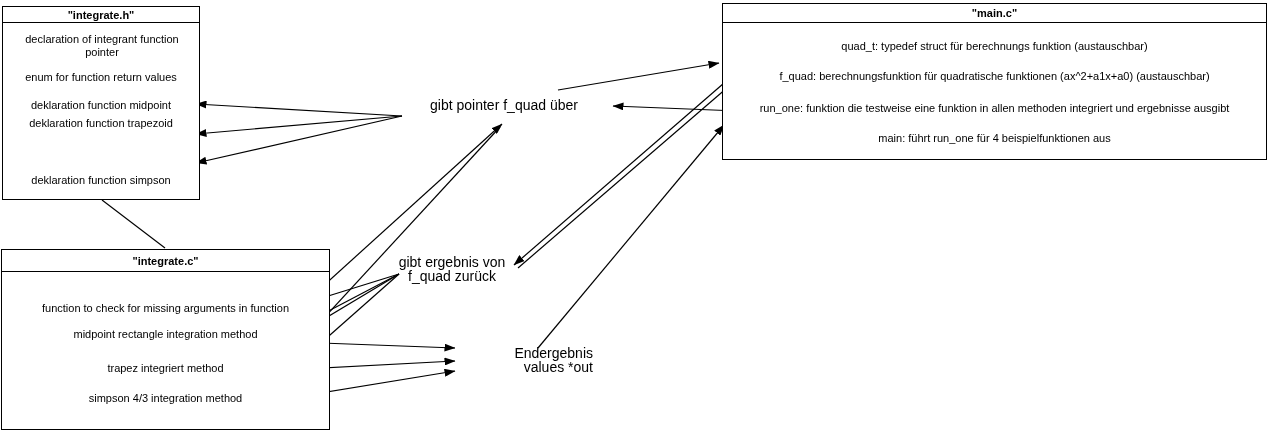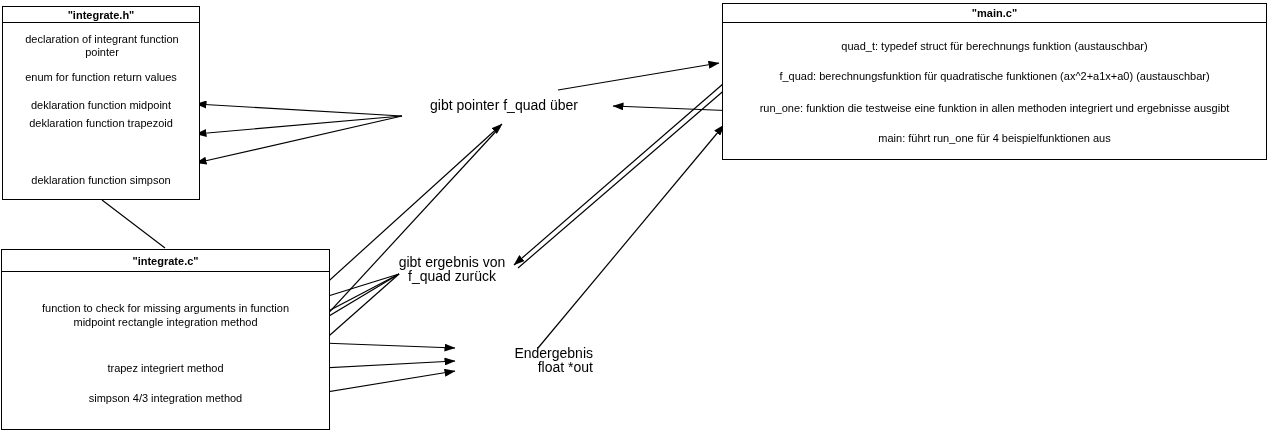--- a/index.html
+++ b/index.html
@@ -85,21 +85,21 @@
     <div class="row wrap" style="top:26px;left:6px;width:186px;">declaration of integrant function pointer</div>
     <div class="row" style="top:62px;">enum for function return values</div>
     <div class="row" style="top:90px;">deklaration function midpoint</div>
     <div class="row" style="top:108px;">deklaration function trapezoid</div>
     <div class="row" style="top:149px;margin-top:16px;">deklaration function simpson</div>
   </div>
 
   <div class="node" id="box-integrate-c">
     <div class="node-title">"integrate.c"</div>
     <div class="row" style="top:50px;text-align:center;">function to check for missing arguments in function</div>
-    <div class="row" style="top:64px;">midpoint rectangle integration method</div>
+    <div class="row" style="top:76px;">midpoint rectangle integration method</div>
     <div class="row" style="top:110px;">trapez integriert method</div>
     <div class="row" style="top:140px;">simpson 4/3 integration method</div>
   </div>
 
   <div class="node" id="box-main-c">
     <div class="node-title">"main.c"</div>
     <div class="row" style="top:34px;">quad_t: typedef struct für berechnungs funktion (austauschbar)</div>
     <div class="row" style="top:64px;">f_quad: berechnungsfunktion für quadratische funktionen (ax^2+a1x+a0) (austauschbar)</div>
     <div class="row" style="top:96px;">run_one: funktion die testweise eine funktion in allen methoden integriert und ergebnisse ausgibt</div>
     <div class="row" style="top:126px;">main: führt run_one für 4 beispielfunktionen aus</div>
@@ -107,16 +107,16 @@
 
   <div class="free-label tc" style="left:404px;top:97px;width:200px;height:16px;line-height:16px;">gibt pointer f_quad über</div>
 
   <div class="free-label tc" style="left:392px;top:255px;width:120px;">
     <div>gibt ergebnis von</div>
     <div>f_quad zurück</div>
   </div>
 
   <div class="free-label" style="left:473px;top:346px;width:120px;text-align:right;">
     <div>Endergebnis</div>
-    <div>float *out</div>
+    <div>values *out</div>
   </div>
 
 </div>
 
 </body></html>

